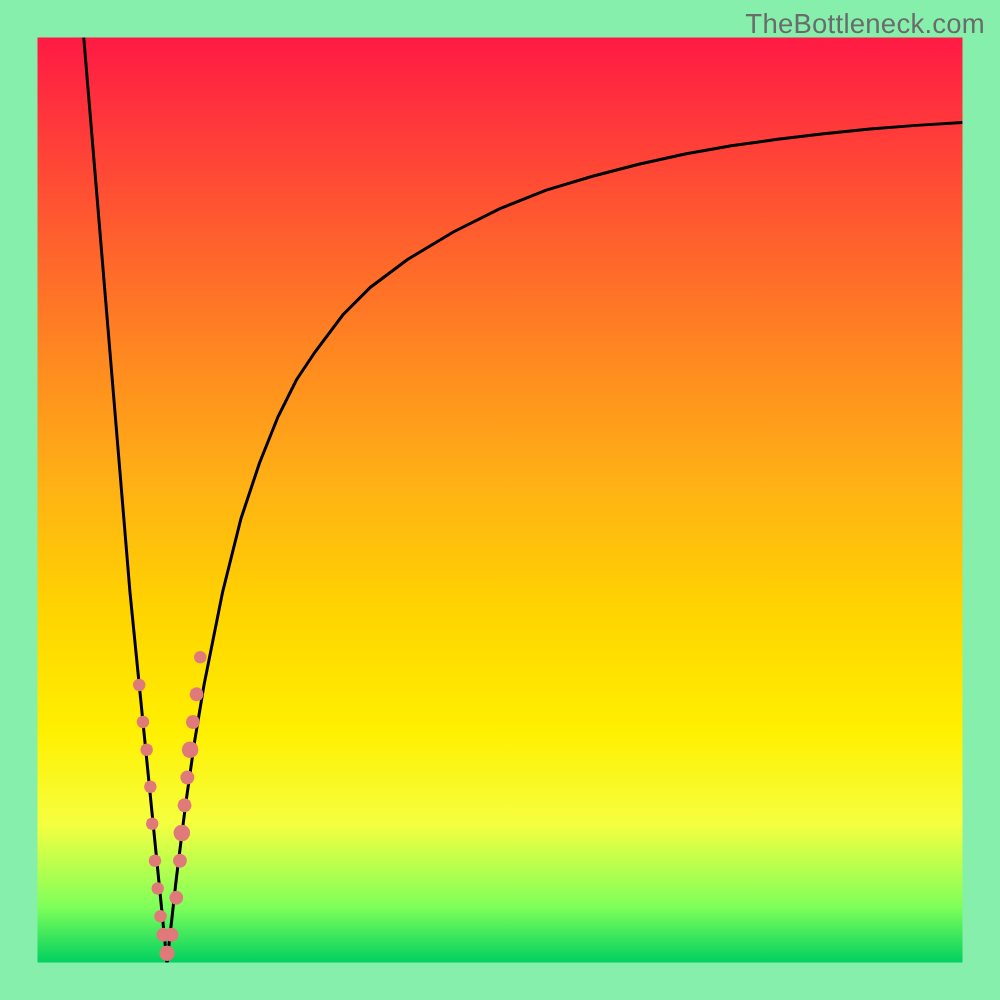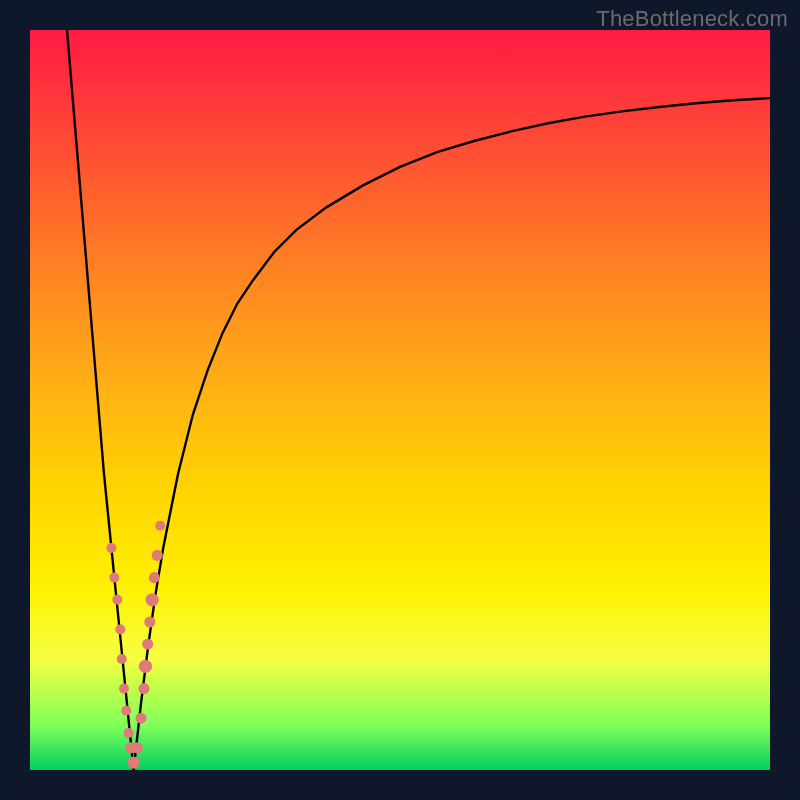--- a/index.html
+++ b/index.html
@@ -8,21 +8,21 @@
     width: 800px;
     height: 800px;
     overflow: hidden;
     background: #000;
     font-family: Arial, Helvetica, sans-serif;
   }
   .frame {
     position: relative;
     width: 800px;
     height: 800px;
-    background: #0f172a;
+    background: #86efac;
   }
   .plot-area {
     position: absolute;
     left: 30px;
     top: 30px;
     width: 740px;
     height: 740px;
     background: linear-gradient(
       to bottom,
       #ff1a44 0%,

